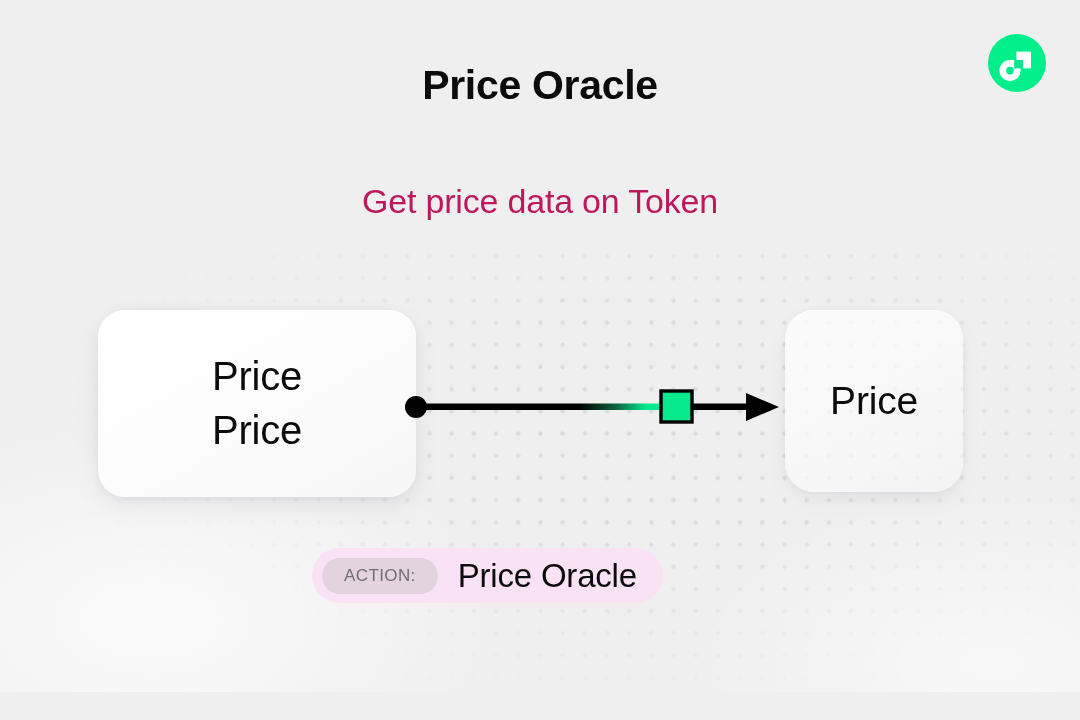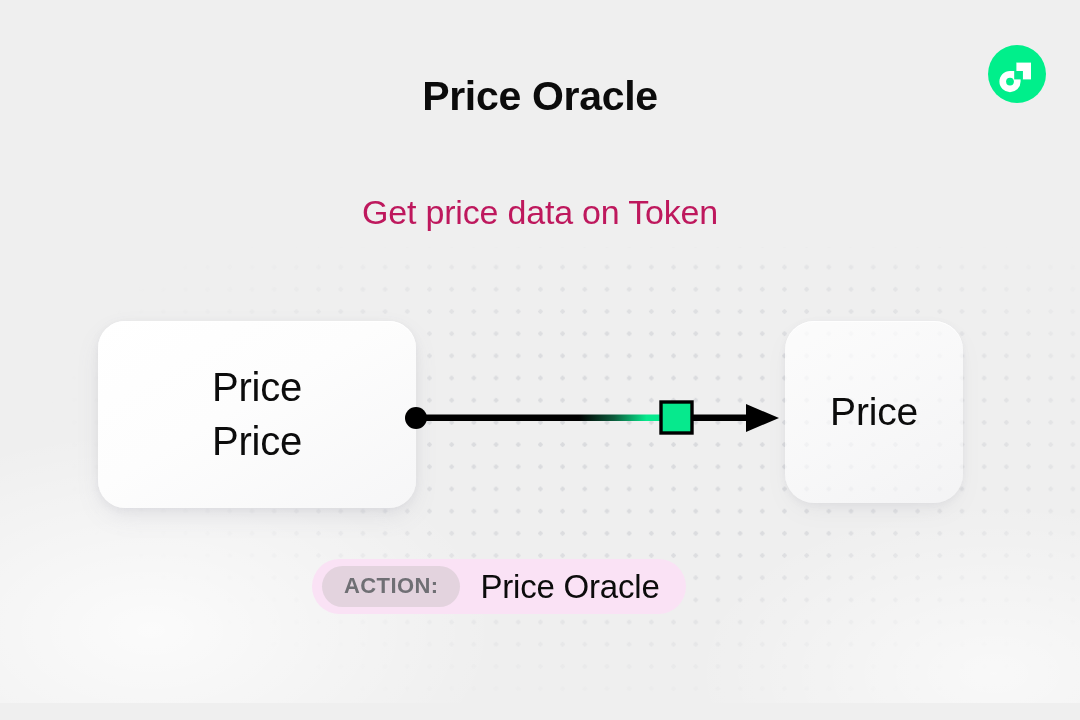--- a/index.html
+++ b/index.html
@@ -13,21 +13,20 @@
     font-family: "Liberation Sans", sans-serif;
     background: #efefef;
   }
 
   #stage {
     position: relative;
     width: 1080px;
     height: 692px;
     background: #efefef;
     overflow: hidden;
-    margin-top: 11px;
   }
 
   
   #dot-grid {
     position: absolute;
     left: 0;
     top: 236px;
     width: 1080px;
     height: 484px;
     background-image: radial-gradient(#d9dadd 2.1px, transparent 2.2px);
@@ -152,22 +151,22 @@
     border-radius: 28px;
     background: #fae2f5;
     display: flex;
     align-items: center;
     padding: 0 26px 0 10px;
     box-sizing: border-box;
   }
   #action-chip {
     background: #e3d3de;
     color: #6f6f74;
-    font-size: 22px;
-    font-weight: 700;
+    font-size: 17px;
+    font-weight: 400;
     letter-spacing: 0.4px;
     border-radius: 22px;
     padding: 9px 22px 10px 22px;
     line-height: 1;
   }
   #action-value {
     margin-left: 20px;
     font-size: 33px;
     color: #0c0c0c;
     letter-spacing: -0.2px;

